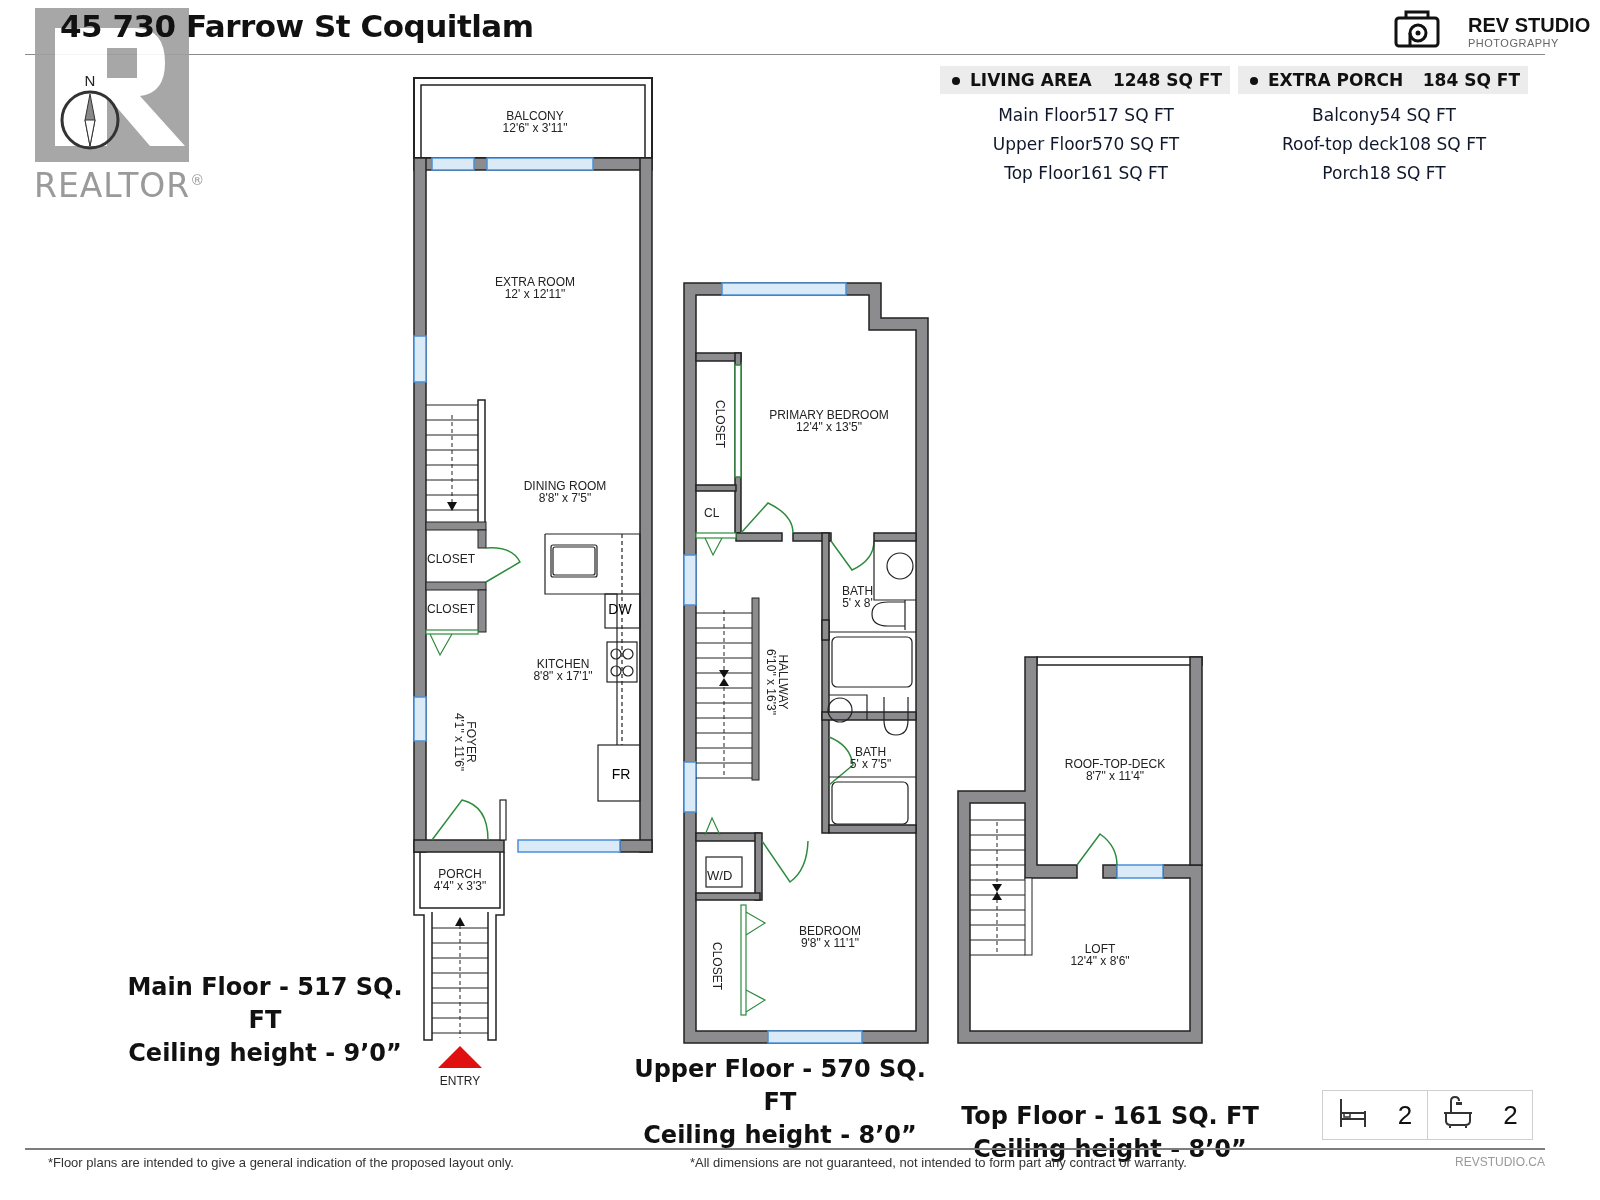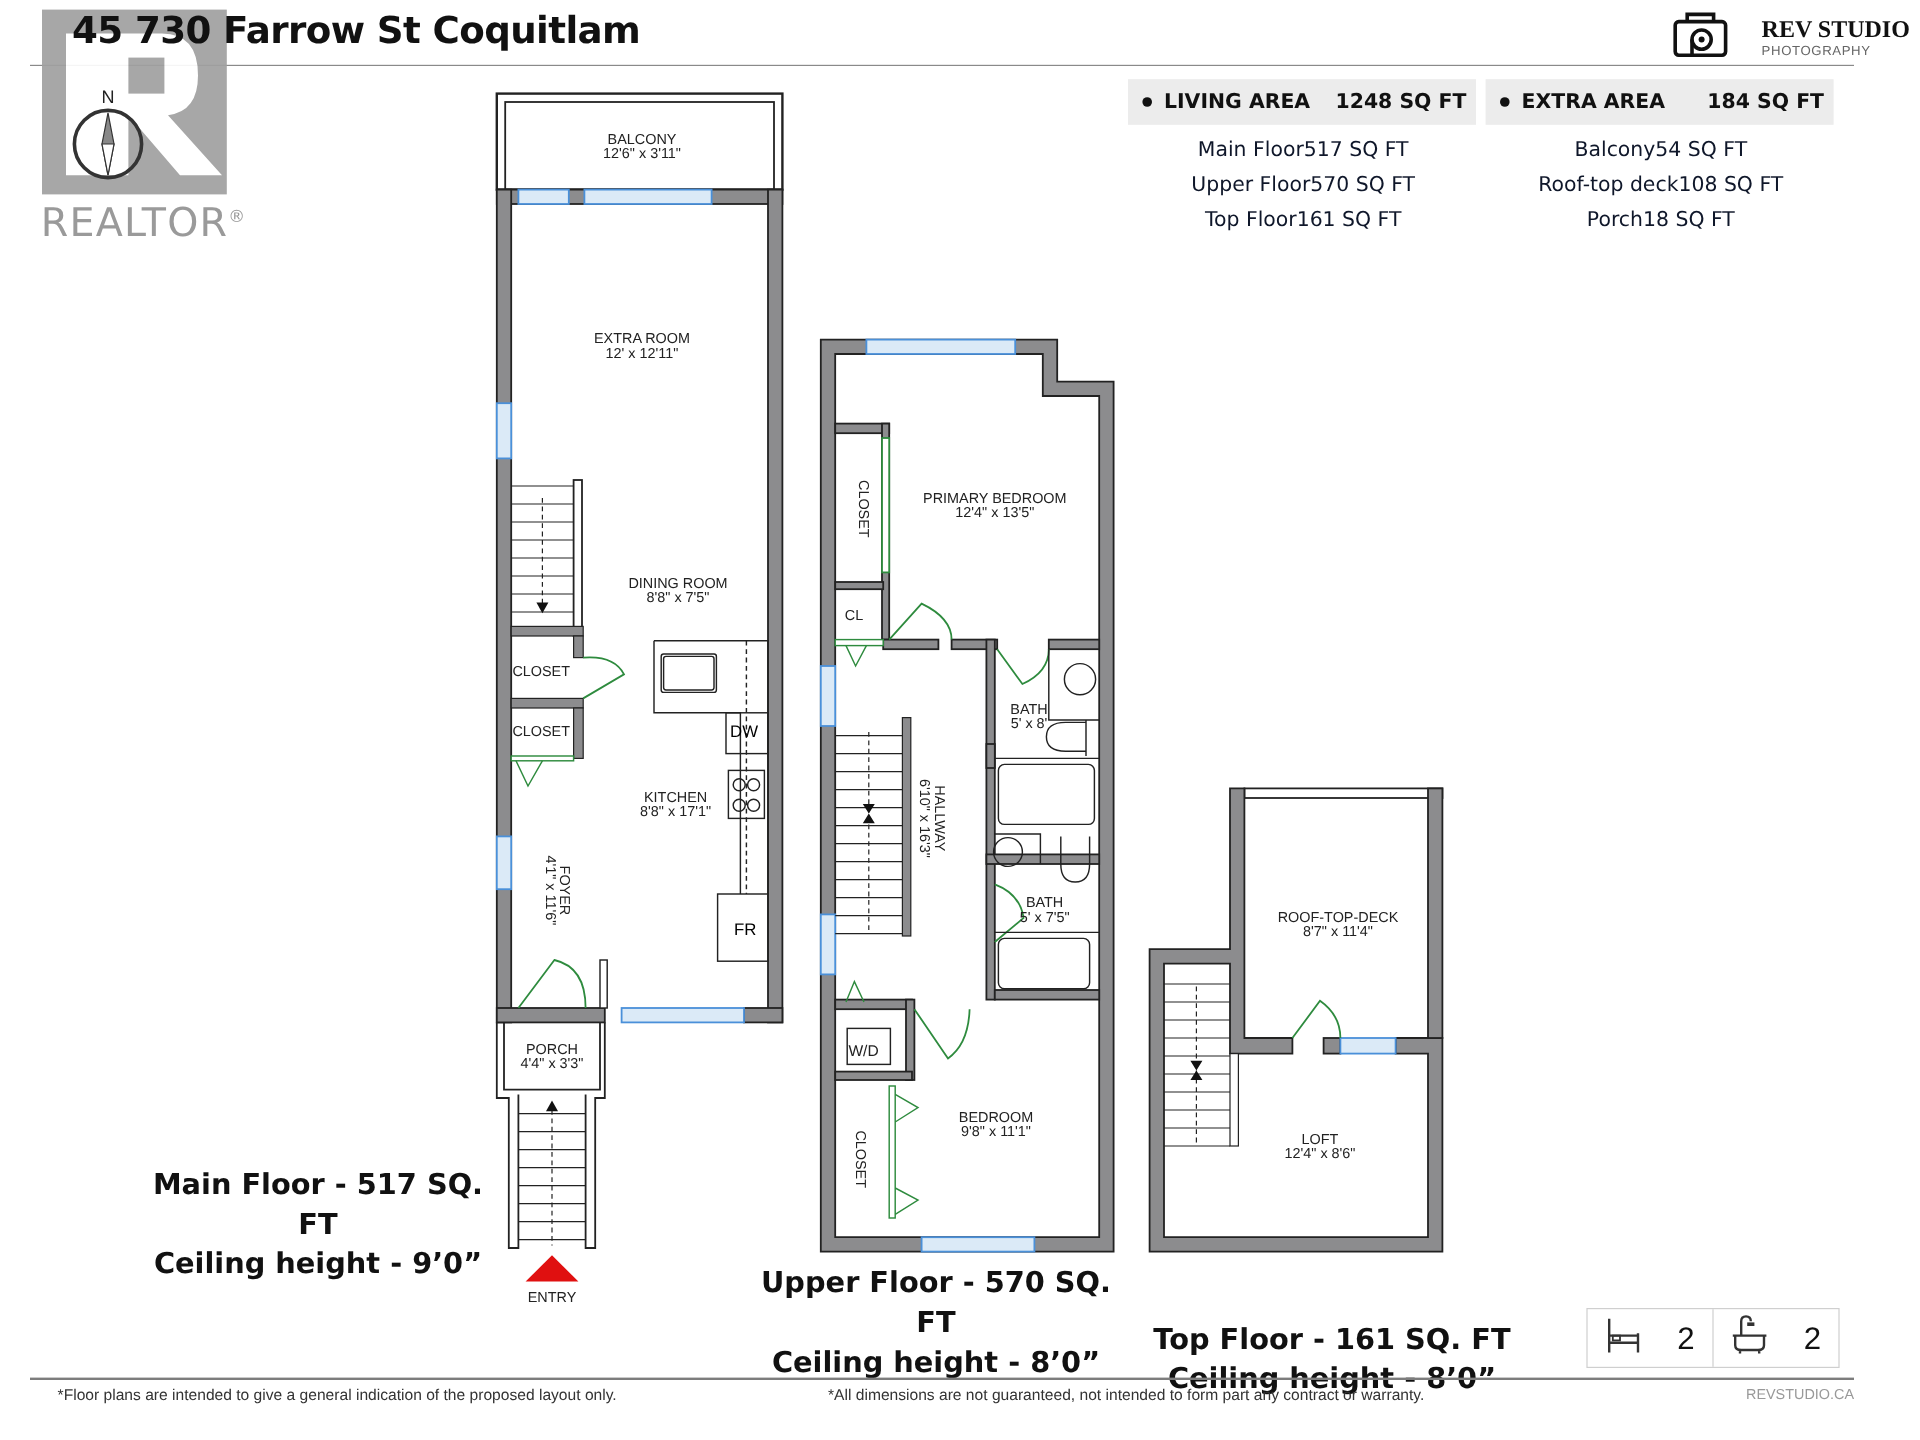--- a/index.html
+++ b/index.html
@@ -6,24 +6,24 @@
   body { width:1600px; height:1200px; position:relative; background:#ffffff; overflow:hidden;
          font-family:"Liberation Sans", sans-serif; color:#111; }
   .abs { position:absolute; }
   .title { left:60px; top:8px; font-size:31px; font-weight:bold; font-family:"DejaVu Sans", sans-serif; letter-spacing:-0.5px; z-index:3; }
   .rule-top { left:25px; top:54px; width:1520px; height:1px; background:#8a8a8a; }
   .realtor-logo { left:35px; top:8px; width:154px; height:154px; background:#a0a0a0; opacity:0.92; z-index:2; }
   .realtor-word { left:34px; top:166px; font-size:33px; color:#9a9a9a; letter-spacing:1px; font-family:"DejaVu Sans", sans-serif; z-index:2; }
   .realtor-word sup { font-size:14px; }
   .compass { left:58px; top:70px; z-index:4; }
   .brand { left:1424px; top:10px; z-index:3; }
-  .brand-name { left:1468px; top:14px; font-size:20px; font-weight:bold; font-family:Liberation Serif, serif; letter-spacing:0px; }
+  .brand-name { left:1468px; top:14px; font-size:20px; font-weight:bold; font-family:Liberation Sans, sans-serif; letter-spacing:0px; }
   .brand-sub { left:1468px; top:37px; font-size:11px; color:#666; letter-spacing:0.5px; }
   .area-table { top:66px; width:290px; font-family:"DejaVu Sans", sans-serif; }
-  .area-head { background:#ececec; height:38px; display:flex; align-items:center; justify-content:space-between; padding:0 8px 0 12px; font-weight:bold; font-size:17px; }
+  .area-head { background:#ececec; height:28px; display:flex; align-items:center; justify-content:space-between; padding:0 8px 0 12px; font-weight:bold; font-size:17px; }
   .area-row { display:flex; justify-content:center; padding:0 10px 0 12px; height:29px; align-items:center; font-size:17px; color:#0f172a; }
   .area-head .dot { display:inline-block; width:8px; height:8px; background:#111; border-radius:50%; margin-right:10px; vertical-align:middle; }
   .floor-caption { text-align:center; font-weight:bold; font-size:24px; line-height:33px; font-family:"DejaVu Sans", sans-serif; }
   .room-label { position:absolute; font-size:12px; text-align:center; line-height:12px; color:#222; }
   .bb-box { left:1322px; top:1090px; width:209px; height:48px; border:1px solid #cfcfcf; display:flex; }
   .bb-cell { flex:1; display:flex; align-items:center; justify-content:space-around; font-size:26px; }
   .bb-cell + .bb-cell { border-left:1px solid #cfcfcf; }
   .rule-bottom { left:25px; top:1148px; width:1520px; height:2px; background:#7d7d7d; }
   .footnote { top:1155px; font-size:13px; color:#333; }
   svg text { font-family:"Liberation Sans", sans-serif; }
@@ -78,21 +78,21 @@
       <span>Upper Floor</span>
       <span>570 SQ FT</span>
     </div>
   <div class="area-row">
       <span>Top Floor</span>
       <span>161 SQ FT</span>
     </div>
 </div>
 <div class="abs area-table" style="left:1238px;">
   <div class="area-head">
-    <span><span class="dot"></span><span>EXTRA AREA</span></span>
+    <span><span class="dot"></span><span>EXTRA PORCH</span></span>
     <span>184 SQ FT</span>
   </div>
   <div style="height:6px"></div>
   <div class="area-row">
       <span>Balcony</span>
       <span>54 SQ FT</span>
     </div>
   <div class="area-row">
       <span>Roof-top deck</span>
       <span>108 SQ FT</span>

